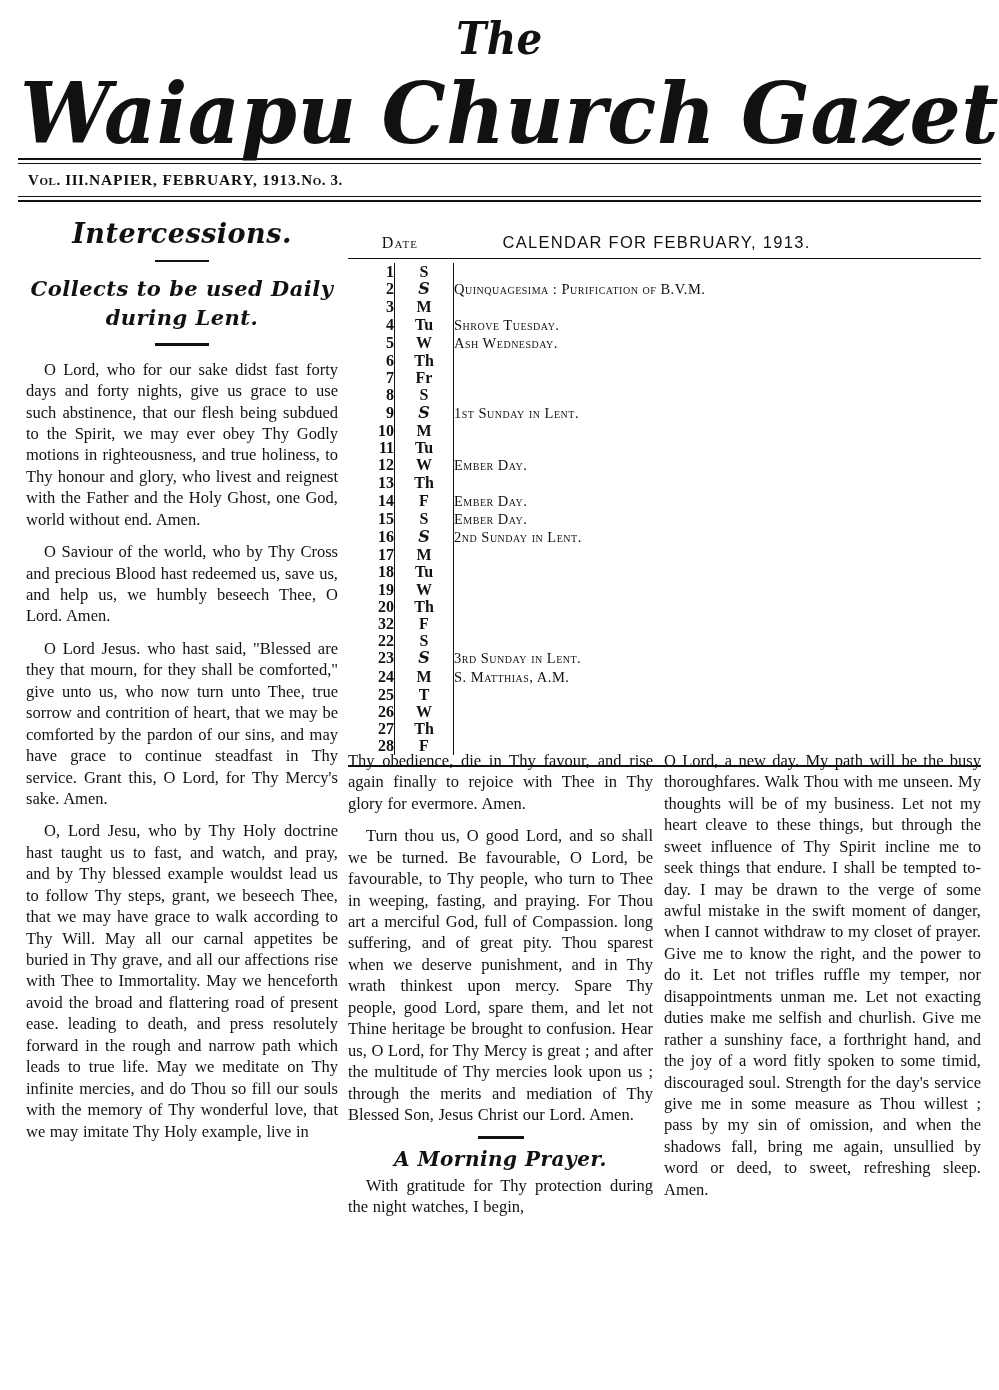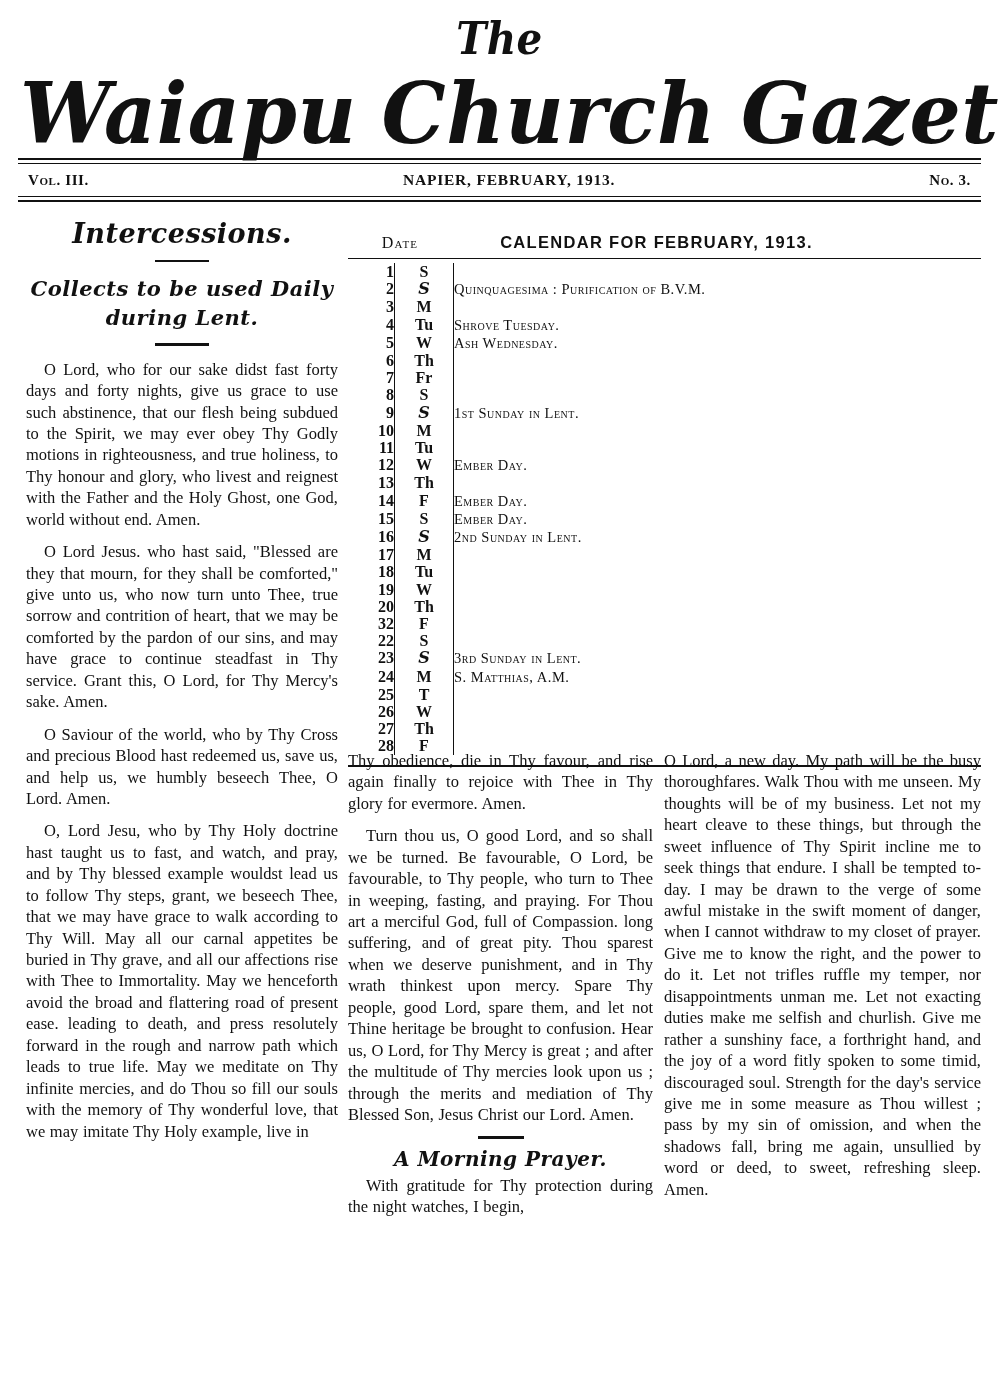--- a/index.html
+++ b/index.html
@@ -40,21 +40,21 @@
   .mast-title .gap { display: inline-block; width: 26px; }
   .rule-pair-top { margin: 0 18px; }
   .rule-pair-top .a { border-top: 2.5px solid #111; }
   .rule-pair-top .b { border-top: 1.5px solid #111; margin-top: 3px; }
   .rule-pair-bot { margin: 0 18px; }
   .rule-pair-bot .a { border-top: 1.5px solid #111; }
   .rule-pair-bot .b { border-top: 2.5px solid #111; margin-top: 3px; }
 
   
   .volline {
-    display: flex; align-items: baseline; justify-content: space-between;
+    display: flex; align-items: baseline; 
     margin: 0 22px; padding: 7px 6px 7px 6px;
     font-family: "Liberation Serif", serif;
     font-size: 15px;
     font-variant: small-caps;
     letter-spacing: 0.6px;
     font-weight: 600;
   }
   .volline .center { font-size: 15.5px; letter-spacing: 0.8px; }
 
   
@@ -123,21 +123,21 @@
     width: 104px; text-align: center;
     font-variant: small-caps;
     font-size: 16px;
     letter-spacing: 1.2px;
     font-family: "Liberation Serif", serif;
     padding-bottom: 2px;
   }
   .cal-head .cal-h {
     flex: 1; text-align: center;
     font-family: "Liberation Sans", sans-serif;
-    font-weight: bold;
+    font-weight: normal;
     font-size: 16.5px;
     letter-spacing: 1.3px;
     padding-bottom: 2px;
     padding-right: 120px;
   }
   .cal-divider-top { border-top: 1.6px solid #111; margin-top: 4px; }
 
   table.calendar {
     width: 100%;
     border-collapse: collapse;
@@ -210,22 +210,22 @@
   </div>
 
   <div class="content">
 
     <div class="col1">
       <h1 class="sec-title blackletter">Intercessions.</h1>
       <div class="short-rule"></div>
       <h2 class="sub-title blackletter">Collects to be used Daily during Lent.</h2>
       <div class="short-rule"></div>
       <p class="body">O Lord, who for our sake didst fast forty days and forty nights, give us grace to use such abstinence, that our flesh being subdued to the Spirit, we may ever obey Thy Godly motions in righteousness, and true holiness, to Thy honour and glory, who livest and reignest with the Father and the Holy Ghost, one God, world without end. Amen.</p>
+      <p class="body">O Saviour of the world, who by Thy Cross and precious Blood hast redeemed us, save us, and help us, we humbly beseech Thee, O Lord. Amen.</p>
       <p class="body">O Lord Jesus. who hast said, "Blessed are they that mourn, for they shall be comforted," give unto us, who now turn unto Thee, true sorrow and contrition of heart, that we may be comforted by the pardon of our sins, and may have grace to continue steadfast in Thy service. Grant this, O Lord, for Thy Mercy's sake. Amen.</p>
-      <p class="body">O Saviour of the world, who by Thy Cross and precious Blood hast redeemed us, save us, and help us, we humbly beseech Thee, O Lord. Amen.</p>
       <p class="body">O, Lord Jesu, who by Thy Holy doctrine hast taught us to fast, and watch, and pray, and by Thy blessed example wouldst lead us to follow Thy steps, grant, we beseech Thee, that we may have grace to walk according to Thy Will. May all our carnal appetites be buried in Thy grave, and all our affections rise with Thee to Immortality. May we henceforth avoid the broad and flattering road of present ease. leading to death, and press resolutely forward in the rough and narrow path which leads to true life. May we meditate on Thy infinite mercies, and do Thou so fill our souls with the memory of Thy wonderful love, that we may imitate Thy Holy example, live in</p>
     </div>
 
     <div class="calendar-zone">
       <div class="cal-head">
         <div class="date-h">Date</div>
         <div class="cal-h">CALENDAR FOR FEBRUARY, 1913.</div>
       </div>
       <div class="cal-divider-top"></div>
       <table class="calendar">

